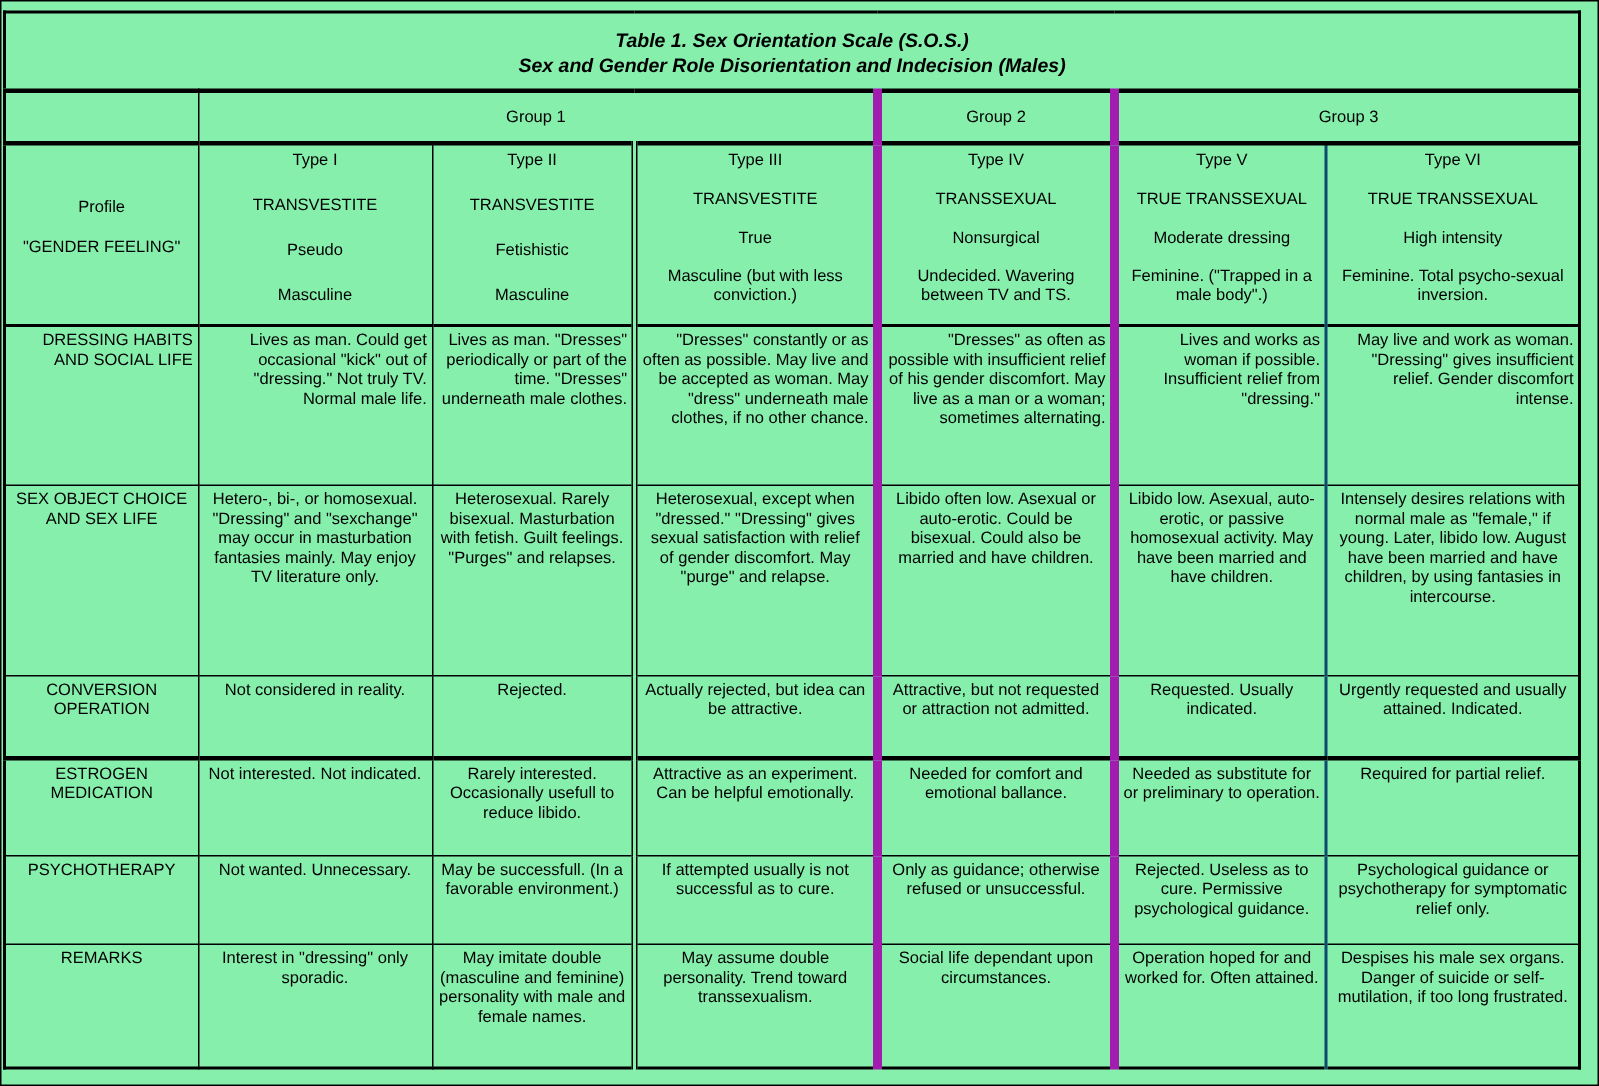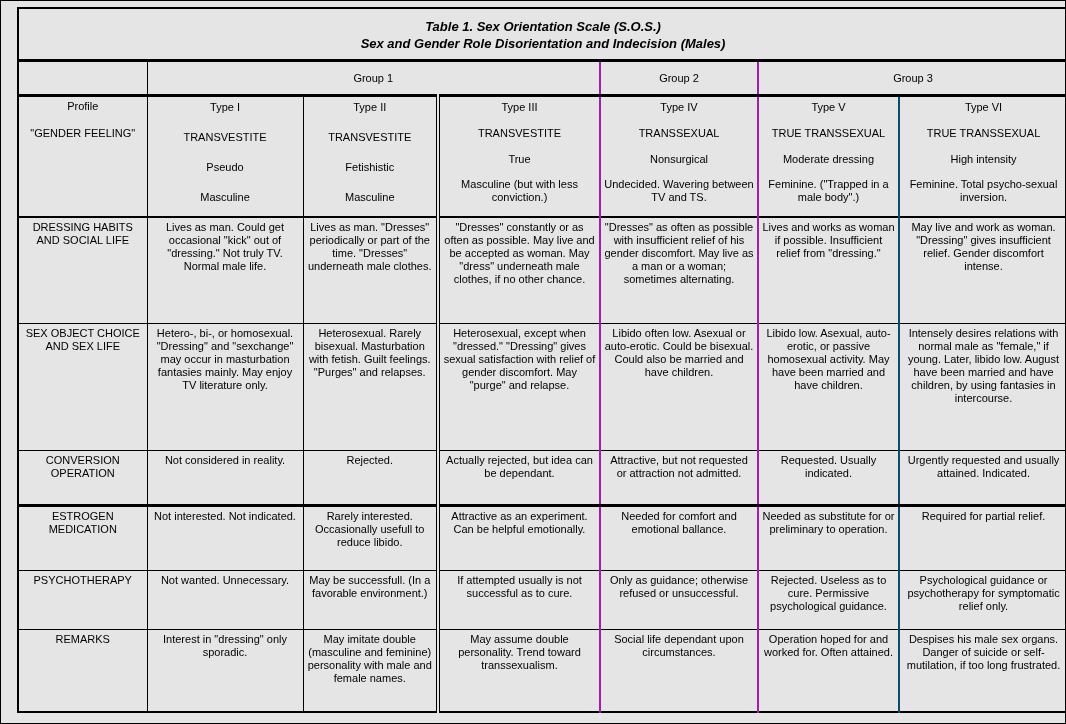--- a/index.html
+++ b/index.html
@@ -1,57 +1,57 @@
 <!DOCTYPE html>
 <html><head>
 <meta charset="utf-8">
 <style>
   html,body { margin:0; padding:0; background:#ffffff; }
   .page {
     width:1066px; height:724px; box-sizing:border-box;
-    border:1px solid #000; padding:6px 16px;
-    background:#e5e5e5; font-family:"Liberation Sans", sans-serif; color:#000;
+    border:1px solid #000; padding:6px 1px;
+    background:#86efac; font-family:"Liberation Sans", sans-serif; color:#000;
   }
   table.sos {
     border-collapse:collapse; table-layout:fixed;
     width:1050px; height:706px; border:2px solid #000;
   }
   col.w0{width:129px} col.w1{width:156px} col.w2{width:135px} col.w3{width:162px}
   col.w4{width:158px} col.w5{width:141px} col.w6{width:169px}
 
   td {
     border:1px solid #000; text-align:center; vertical-align:top;
     font-size:11px; line-height:13px; padding:3px 3px 2px 3px;
     word-wrap:break-word; color:#000;
   }
   
   td.t3 { border-left:4px double #000;margin-left:48px; }
-  td.t4, td.t5 { border-left:2px solid #a21caf; }
+  td.t4, td.t5 { border-left:6px solid #a21caf; }
   td.t6 { border-left:2px solid #0c4a6e; }
 
   
   .r-title td { border-bottom:3px solid #000; font-weight:bold; font-style:italic;
                 font-size:13px; line-height:17px; vertical-align:middle; height:44px; }
   .r-group td { height:26px; vertical-align:middle; border-bottom:3px solid #000; }
   .r-profile td { height:116px; padding:0; }
-  .r-dressing td { border-top:2px solid #000; height:97px; }
+  .r-dressing td { border-top:2px solid #000; height:97px;text-align:right; }
   .r-sexobj td { height:118px; }
   .r-kinsey td { border-top:3px solid #000; border-bottom:3px solid #000;
                  height:25px; vertical-align:middle; padding-top:2px; }
   .r-conversion td { height:46px; }
   .r-estrogen td { border-top:3px solid #000; height:57px; }
   .r-psych td { height:51px; }
   .r-remarks td { height:74px; }
 
   .pcell {
     display:flex; flex-direction:column; justify-content:space-between;
     height:110px; padding:4px 2px 3px 2px; box-sizing:border-box;
   }
   .plabel {
-    display:flex; flex-direction:column; 
+    display:flex; flex-direction:column; justify-content:center;
     gap:14px; height:110px; padding:3px 2px; box-sizing:border-box;
   }
 </style>
 </head>
 <body>
 
 <div class="page">
   <table class="sos">
     <colgroup>
       <col class="w0">
@@ -153,21 +153,21 @@
       <td class="t4">Libido often low. Asexual or auto-erotic. Could be bisexual. Could also be married and have children.</td>
       <td class="t5">Libido low. Asexual, auto-erotic, or passive homosexual activity. May have been married and have children.</td>
       <td class="t6">Intensely desires relations with normal male as "female," if young. Later, libido low. August have been married and have children, by using fantasies in intercourse.</td>
     </tr>
 
 
     <tr class="r-conversion">
       <td>CONVERSION OPERATION</td>
       <td>Not considered in reality.</td>
       <td>Rejected.</td>
-      <td class="t3">Actually rejected, but idea can be dependant.</td>
+      <td class="t3">Actually rejected, but idea can be attractive.</td>
       <td class="t4">Attractive, but not requested or attraction not admitted.</td>
       <td class="t5">Requested. Usually indicated.</td>
       <td class="t6">Urgently requested and usually attained. Indicated.</td>
     </tr>
 
     <tr class="r-estrogen">
       <td>ESTROGEN MEDICATION</td>
       <td>Not interested. Not indicated.</td>
       <td>Rarely interested. Occasionally usefull to reduce libido.</td>
       <td class="t3">Attractive as an experiment. Can be helpful emotionally.</td>

